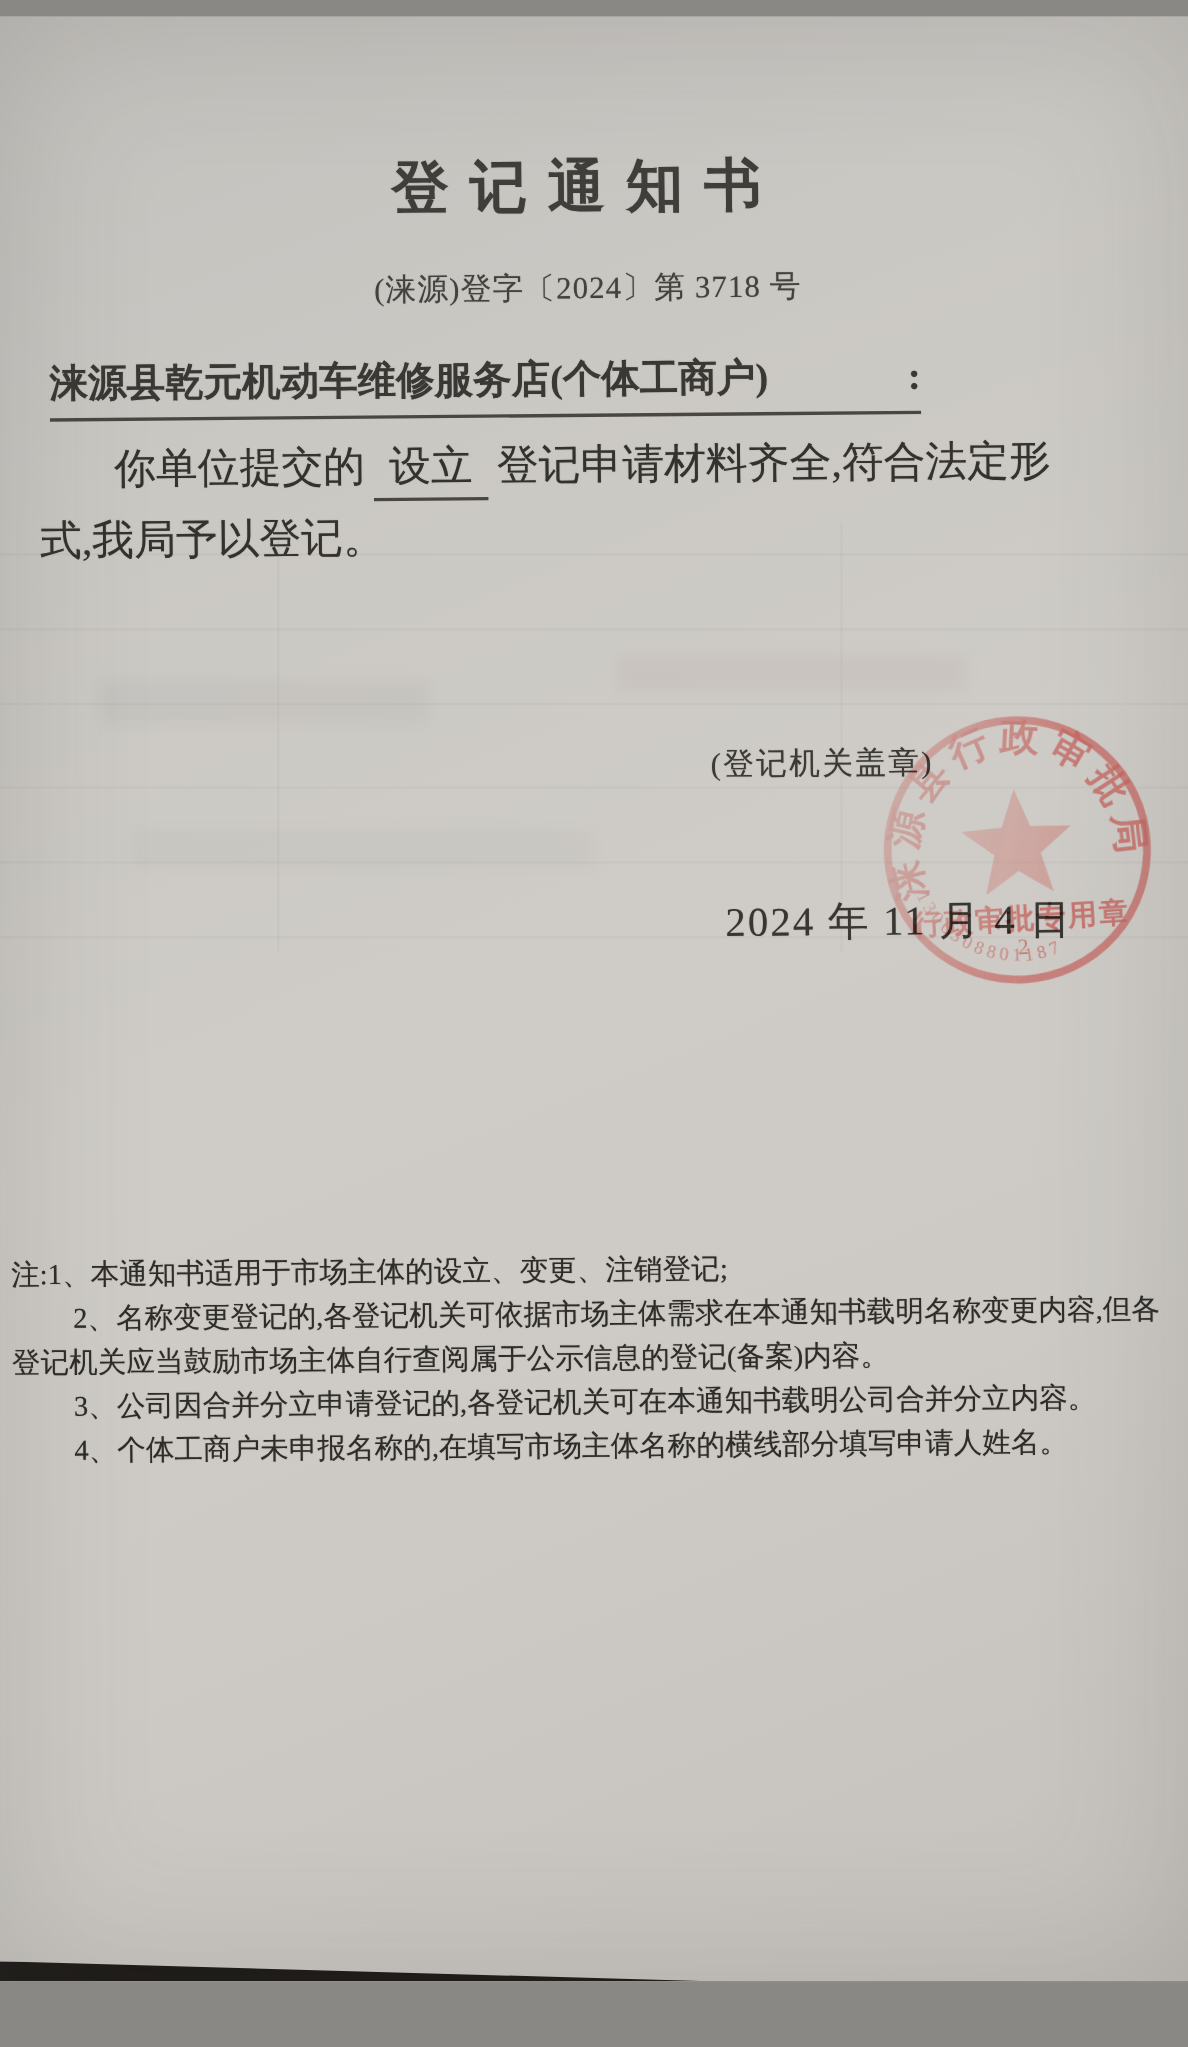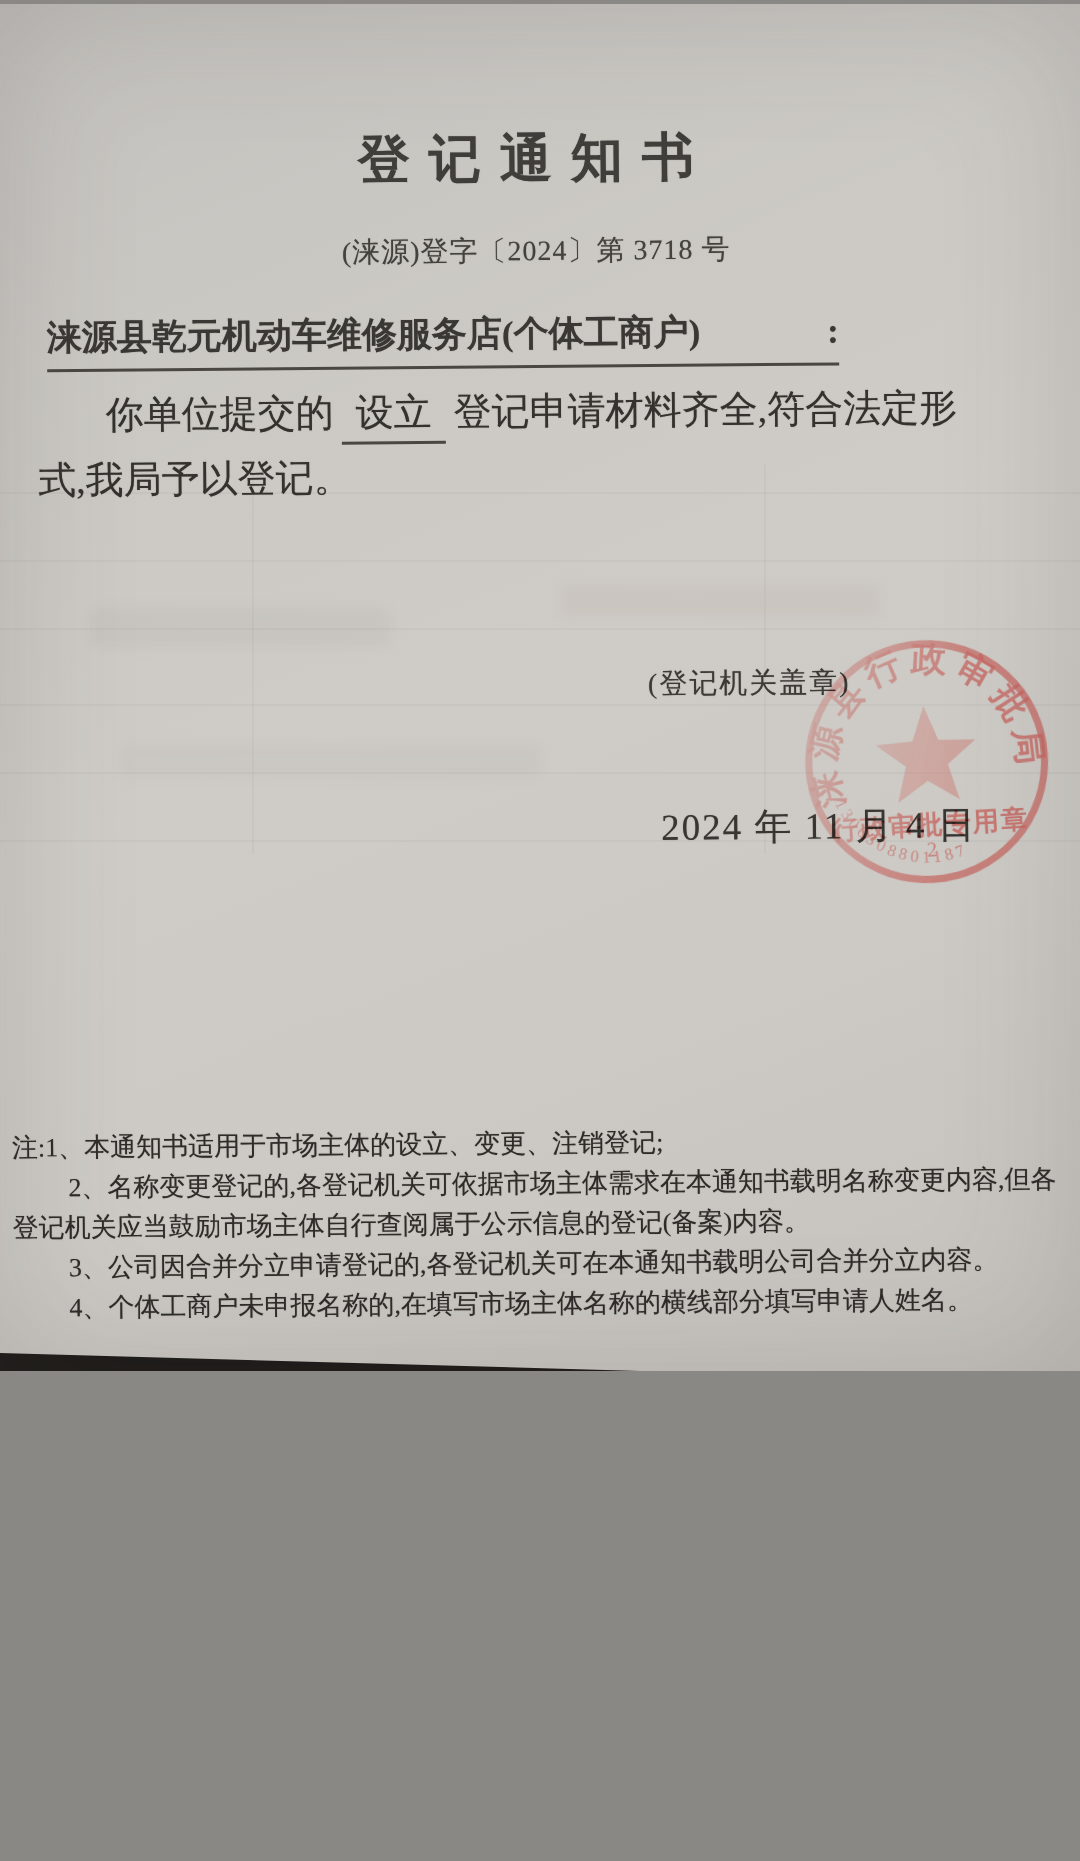--- a/index.html
+++ b/index.html
@@ -1,19 +1,19 @@
 <!DOCTYPE html>
 <html><head>
 <meta charset="utf-8">
 <style>
   html,body{margin:0;padding:0;background:#8a8884;}
   .page{
     position:relative;
-    width:1080px;height:1367px;
-    margin:4px auto;
+    width:1080px;height:1786px;
+    margin:15px auto;
     overflow:hidden;
     background:linear-gradient(158deg,#c3c1bd 0%,#cac8c3 22%,#cfccc7 48%,#cdcac5 70%,#c7c4bf 92%,#c4c1bc 100%);
     font-family:"Liberation Serif","DejaVu Serif",serif;
     color:#35332f;
   }
   .page::after{ 
     content:"";position:absolute;inset:0;pointer-events:none;
     box-shadow:inset 0 0 140px rgba(70,68,64,.18);
   }
   .content{position:absolute;inset:0;transform:rotate(-0.5deg);}

